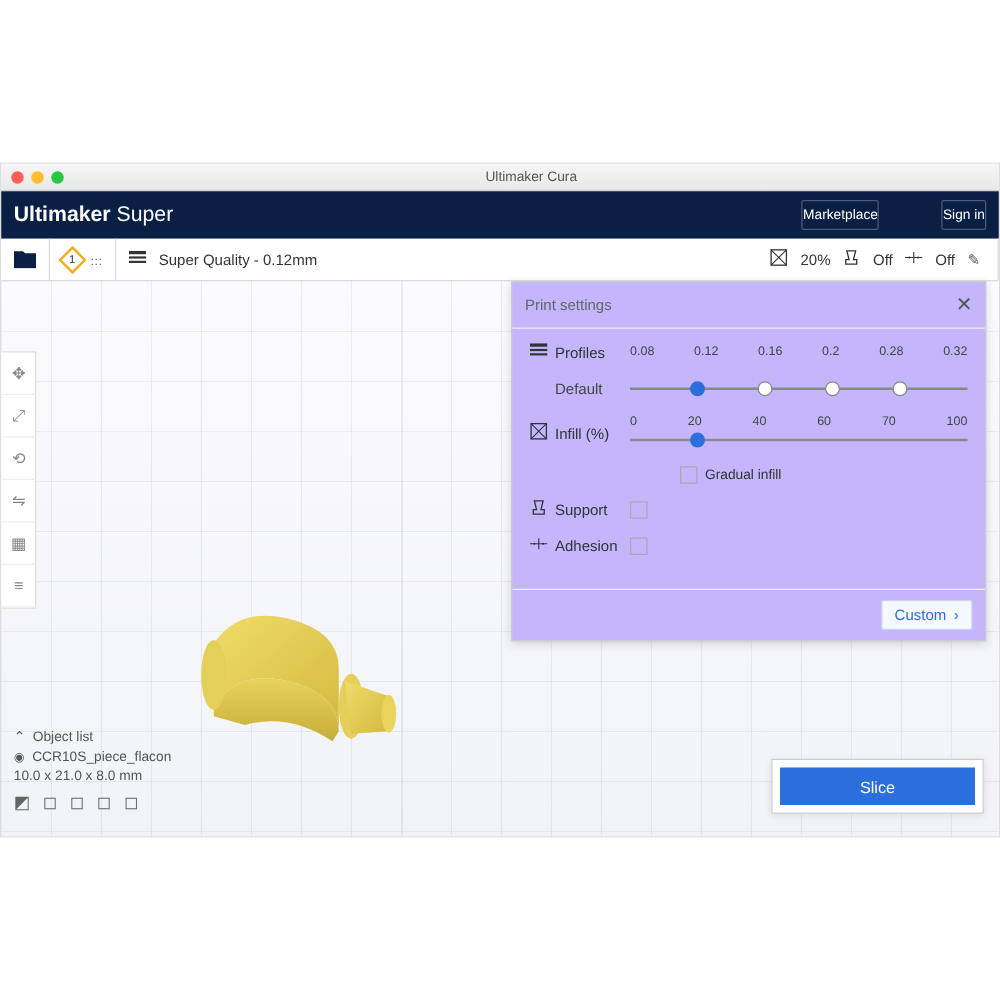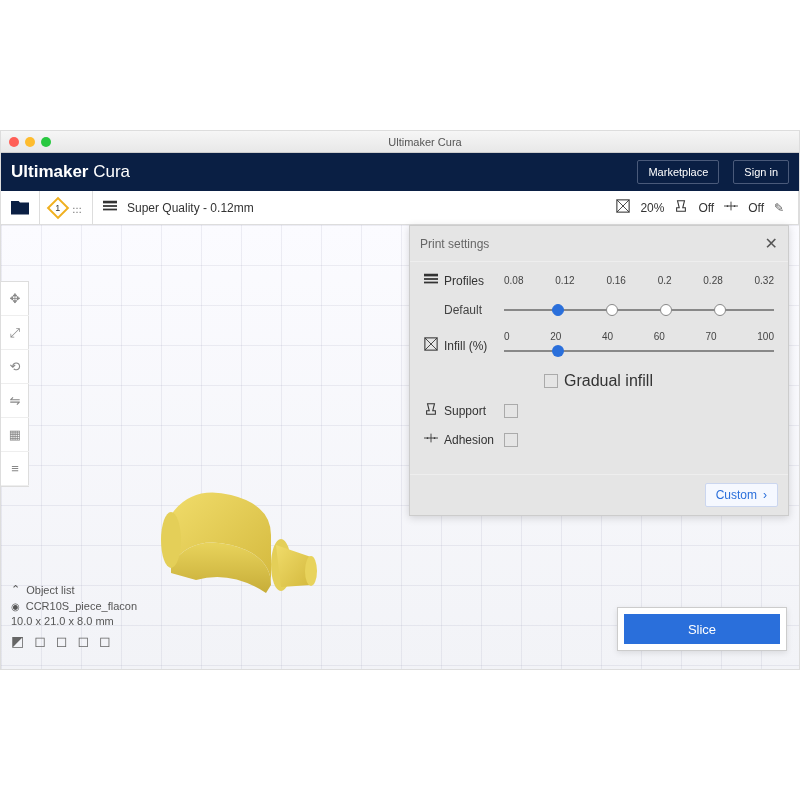--- a/index.html
+++ b/index.html
@@ -10,42 +10,42 @@
 .dot { width: 10px; height: 10px; border-radius: 50%; }
 .dot.r{background:#ff5f57}.dot.y{background:#febc2e}.dot.g{background:#28c840}
 .titlebar-title { flex: 1; text-align: center; }
 .topbar { height: 38px; background: #0a1f44; color: #fff; display: flex; align-items: center; padding: 0 10px; gap: 14px; }
 .logo { font-size: 17px; font-weight: 300; }
 .logo b { font-weight: 600; }
 .tabs { display: flex; gap: 2px; margin-left: 20px; }
 .tab { padding: 7px 18px; font-size: 11px; color: #fff; cursor: pointer; }
 .tab.active { background: #fff; color: #0a1f44; border-radius: 2px; font-weight: 600; }
 .spacer { flex: 1; }
-.topbtn { border: 1px solid #4a5a7a; padding: 5px 10px; font-size: 11px; color: #fff; cursor: pointer; border-radius: 2px; }
+.topbtn { border: 1px solid #4a5a7a; padding: 5px 0; font-size: 11px; color: #fff; cursor: pointer; border-radius: 2px; margin-left: 36px; }
 .toolbar { height: 34px; background: #fff; border-bottom: 1px solid #ddd; display: flex; align-items: stretch; font-size: 12px; color: #333; }
 .tbseg { display: flex; align-items: center; padding: 0 10px; border-right: 1px solid #ddd; gap: 6px; }
 .folder-ic { width: 18px; height: 14px; background: #0a1f44; clip-path: polygon(0 0,40% 0,50% 15%,100% 15%,100% 100%,0 100%); }
 .printer { flex: 1; justify-content: space-between; }
 .chev { font-size: 14px; color: #666; }
 .cfg-ic { width: 16px; height: 16px; border: 2px solid #f0b020; background: #fff; transform: rotate(45deg); display: flex; align-items: center; justify-content: center; }
 .cfg-ic span { transform: rotate(-45deg); font-size: 9px; color: #333; }
 .dots { font-size: 10px; color: #666; line-height: 4px; }
 .qseg { flex: 2; gap: 10px; }
 .pen { width: 14px; height: 14px; color: #555; }
 .viewport { position: absolute; top: 94px; left: 0; right: 0; bottom: 0; background:
   repeating-linear-gradient(rgba(100,100,140,.1) 0 1px, transparent 1px 40px),
   repeating-linear-gradient(90deg, rgba(100,100,140,.1) 0 1px, transparent 1px 40px),
   linear-gradient(#fbfbff,#f2f3f7);
   transform-origin: 50% 60%;
 }
 .sidetools { position: absolute; top: 150px; left: 0; width: 28px; background: #fff; border: 1px solid #ddd; border-left: none; }
 .tool { width: 28px; height: 34px; display: flex; align-items: center; justify-content: center; color: #888; border-bottom: 1px solid #eee; font-size: 13px; }
 .obj3d { position: absolute; left: 140px; top: 250px; width: 200px; height: 140px; }
 .obj3d svg { width: 100%; height: 100%; }
-.panel { position: absolute; top: 94px; right: 10px; width: 380px; background: #e5e5e5; border: 1px solid #ccc; box-shadow: 0 2px 8px rgba(0,0,0,.15); font-size: 12px; color: #333; }
+.panel { position: absolute; top: 94px; right: 10px; width: 380px; background: #c4b5fd; border: 1px solid #ccc; box-shadow: 0 2px 8px rgba(0,0,0,.15); font-size: 12px; color: #333; }
 .panel-hd { display: flex; align-items: center; justify-content: space-between; padding: 8px 10px; color: #666; border-bottom: 1px solid #eee; }
 .panel-close { font-size: 16px; color: #555; cursor: pointer; }
 .panel-body { padding: 10px 14px 14px; }
 .row { display: flex; align-items: center; gap: 10px; margin-bottom: 12px; }
 .row .lbl { width: 70px; display: flex; align-items: center; gap: 6px; }
 .sublbl { width: 70px; padding-left: 20px; color: #444; }
 .ticks { display: flex; justify-content: space-between; font-size: 10px; color: #444; flex: 1; }
 .slider { position: relative; flex: 1; height: 18px; }
 .track { position: absolute; top: 8px; left: 0; right: 0; height: 2px; background: #888; }
 .stop { position: absolute; top: 3px; width: 12px; height: 12px; border: 1px solid #888; background: #fff; border-radius: 50%; transform: translateX(-50%); }
@@ -69,21 +69,21 @@
   <div class="titlebar">
     <div class="traffic">
       <div class="dot r"></div>
       <div class="dot y"></div>
       <div class="dot g"></div>
     </div>
     <div class="titlebar-title">Ultimaker Cura</div>
   </div>
 
   <div class="topbar">
-    <div class="logo"><b>Ultimaker</b> <span>Cura</span></div>
+    <div class="logo"><b>Ultimaker</b> <span>Super</span></div>
     <div class="spacer"></div>
     <div class="topbtn">Marketplace</div>
     <div class="topbtn">Sign in</div>
   </div>
 
   <div class="toolbar">
     <div class="tbseg">
       <div class="folder-ic"></div>
     </div>
     <div class="tbseg">
@@ -208,21 +208,21 @@
           <div class="slider">
             <div class="track"></div>
             <div class="thumb" style="left:20%"></div>
           </div>
         </div>
       </div>
       <div class="row">
         <div class="lbl"></div>
         <div style="flex:1;display:flex;align-items:center;gap:6px;padding-left:40px">
           <div class="chk"></div>
-          <span style="font-size:16px">Gradual infill</span>
+          <span style="font-size:11px">Gradual infill</span>
         </div>
       </div>
       <div class="row">
         <div class="lbl">
             <span class="qs-ic"><svg viewBox="0 0 16 16">
                 <path d="M4 2 L12 2 L10 10 L13 10 L13 14 L3 14 L3 10 L6 10 Z" fill="none" stroke="#333" stroke-width="1.2"></path>
               </svg></span>
             <span>Support</span>
           </div>
         <div class="chk"></div>

